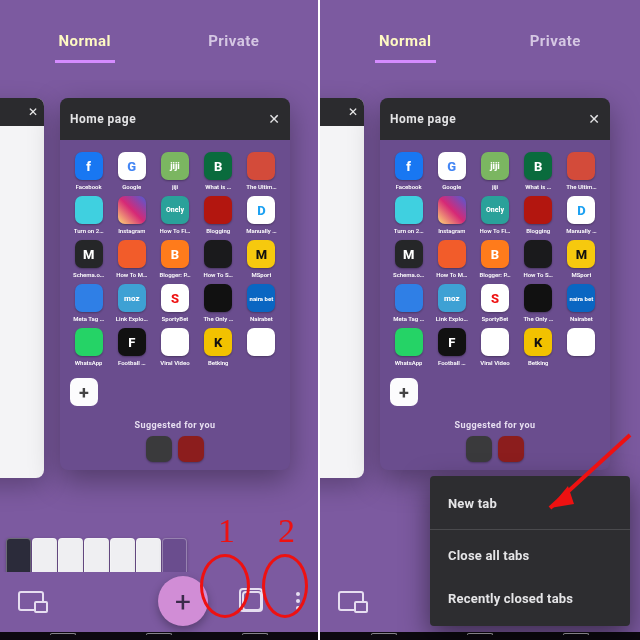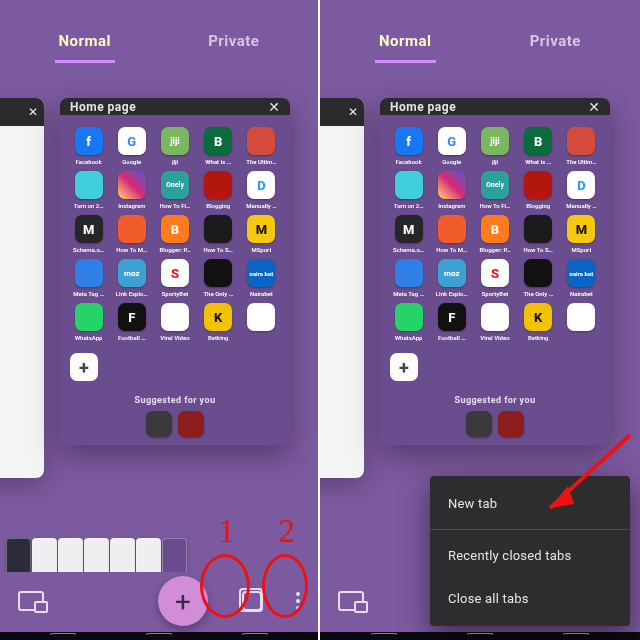--- a/index.html
+++ b/index.html
@@ -16,21 +16,21 @@
 
   
   .peek { position:absolute; left:-36px; top:18px; width:80px; height:380px; background:#f4f4f6; border-radius:8px; box-shadow:0 8px 24px rgba(0,0,0,.25); overflow:hidden; font-size:7px; color:#333; }
   .peek .pkbar { height:28px; background:#2b2b2e; display:flex; justify-content:flex-end; align-items:center; padding:0 6px; }
   .peek .pkx { color:#eee; font-size:12px; }
   .peek .pktxt { padding:10px 4px 4px 4px; line-height:1.8; color:#555; }
   .peek .pktxt span { display:block; margin:8px 0; }
 
   
   .card { position:absolute; left:60px; top:18px; width:230px; border-radius:8px; overflow:hidden; box-shadow:0 10px 30px rgba(0,0,0,.35); background:#6a4d8e; }
-  .card-bar { height:17px; background:#2b2b2e; display:flex; align-items:center; justify-content:space-between; padding:8px 10px; }
+  .card-bar { height:42px; background:#2b2b2e; display:flex; align-items:center; justify-content:space-between; padding:8px 10px; }
   .card-title { color:#e4e4e6; font-size:12px; font-weight:700; letter-spacing:.5px; }
   .card-x { color:#e4e4e6; font-size:14px; cursor:pointer; }
 
   .grid { padding:12px 8px 4px 8px; display:grid; grid-template-columns:repeat(5,1fr); gap:6px 2px; }
   .app { display:flex; flex-direction:column; align-items:center; }
   .ico { width:28px; height:28px; border-radius:7px; display:flex; align-items:center; justify-content:center; font-weight:800; font-size:13px; color:#fff; box-shadow:0 1px 2px rgba(0,0,0,.3); }
   .lbl { margin-top:3px; font-size:6px; color:#fff; max-width:36px; white-space:nowrap; overflow:hidden; text-align:center; font-weight:600; }
 
   .add-tile { width:28px; height:28px; border-radius:7px; background:#fcfcfd; color:#444; display:flex; align-items:center; justify-content:center; font-size:18px; font-weight:700; margin:8px 0 0 10px; }
 
@@ -52,21 +52,21 @@
   .tabs-ic::before { content:""; position:absolute; width:20px; height:20px; border:2px solid #e6def0; border-radius:4px; top:-5px; left:-5px; }
   .dots { display:flex; flex-direction:column; gap:3px; margin-left:34px; }
   .dots i { width:4px; height:4px; border-radius:50%; background:#e6def0; display:block; }
 
   
   .ann-circ { position:absolute; border:3px solid #e11; border-radius:50%; pointer-events:none; }
   .ann-num { position:absolute; color:#e11; font-size:34px; font-weight:400; font-family:"Times New Roman",serif; pointer-events:none; }
 
   
   .menu { position:absolute; right:10px; bottom:14px; width:200px; background:#2d2d30; border-radius:4px; padding:6px 0; box-shadow:0 10px 28px rgba(0,0,0,.5); }
-  .menu .mi { color:#e5e5e7; font-size:13px; padding:14px 18px; font-weight:400; letter-spacing:.2px; }
+  .menu .mi { color:#e5e5e7; font-size:13px; padding:14px 18px; font-weight:700; letter-spacing:.2px; }
   .menu .sep { height:1px; background:#4a4a4d; margin:4px 0; }
 
   
   .arrow { position:absolute; pointer-events:none; }
 
   
   .navline { position:absolute; bottom:0; left:0; right:0; height:8px; background:#000; opacity:.9; display:flex; justify-content:center; align-items:flex-start; gap:70px; padding-top:1px;}
   .navline span { width:26px; height:2px; border:1px solid #888; border-bottom:none; border-radius:3px 3px 0 0; display:block;}
 </style>
 </head>
@@ -392,22 +392,22 @@
       </div>
     </div>
 
     <div class="bbar">
       <div class="cast"></div>
     </div>
 
     <div class="menu">
       <div class="mi">New tab</div>
       <div class="sep"></div>
+      <div class="mi">Close all tabs</div>
       <div class="mi">Recently closed tabs</div>
-      <div class="mi">Close all tabs</div>
     </div>
 
     <svg class="arrow" style="left:210px; top:430px; width:110px; height:100px;" viewBox="0 0 110 100">
       <line x1="100" y1="5" x2="20" y2="78" stroke="#e11" stroke-width="4"></line>
       <polygon points="20,78 38,56 44,74" fill="#e11"></polygon>
     </svg>
 
     <div class="navline">
         <span></span>
         <span></span>

